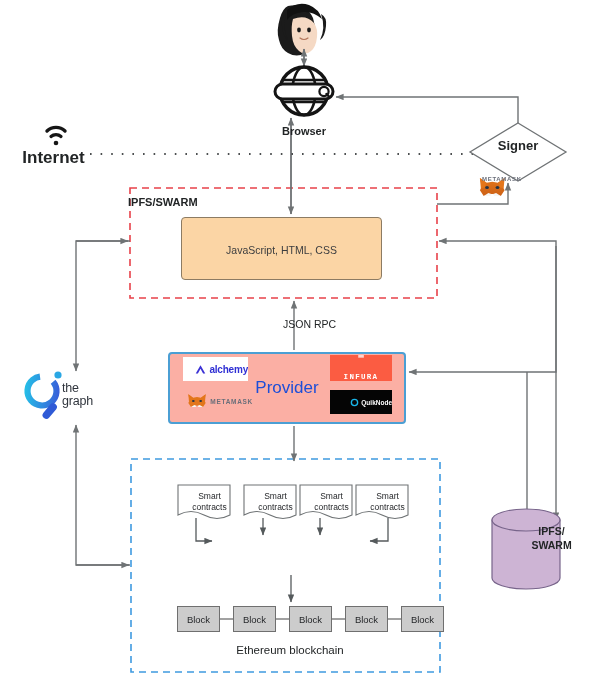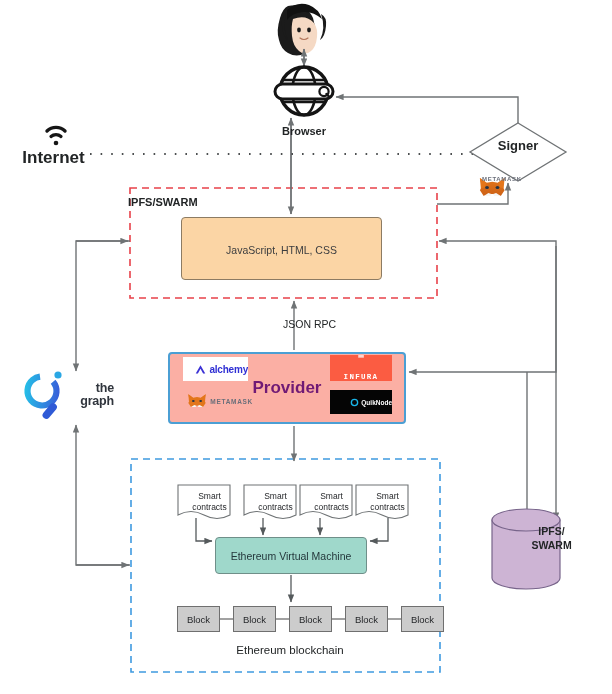--- a/index.html
+++ b/index.html
@@ -14,21 +14,21 @@
        align-items:center;justify-content:center;text-align:center;color:#222526;}
 
   #frontend-box{left:181px;top:217px;width:201px;height:63px;background:#fbd5a5;
        border:1px solid #8c7b63;border-radius:4px;}
   #frontend-title{font-size:19px;color:#26282b;}
   #frontend-sub{font-size:10.5px;color:#3b3d3f;margin-top:3px;}
 
   #provider-box{left:168px;top:352px;width:238px;height:72px;background:#fbafa4;
        border:2px solid #4b9fd4;border-radius:4px;}
   #provider-title{position:absolute;left:0;right:0;top:50%;transform:translateY(-50%);
-       font-size:17px;font-weight:bold;color:#701a75;}
+       font-size:17px;font-weight:normal;color:#1d4ed8;}
 
   #evm-box{left:215px;top:537px;width:152px;height:37px;background:#9fd8cb;
        border:1px solid #6f8f89;border-radius:4px;}
   #evm-label{font-size:10.5px;color:#24383c;}
 
   
   .logo{position:absolute;box-sizing:border-box;display:flex;align-items:center;
         justify-content:flex-end;overflow:hidden;}
   #logo-alchemy{left:183px;top:357px;width:65px;height:24px;background:#ffffff;}
   #logo-metamask{left:183px;top:390px;width:70px;height:22px;background:transparent;}
@@ -59,22 +59,22 @@
   
   #browser-label{left:249px;top:125px;width:110px;font-size:11px;font-weight:bold;}
   #internet-label{left:16px;top:148px;width:75px;font-size:17px;font-weight:bold;}
   #signer-label{left:478px;top:139px;width:80px;font-size:13px;font-weight:bold;}
   #ipfsswarm-dash-label{left:128px;top:196px;width:110px;font-size:11px;font-weight:bold;text-align:left;}
   #jsonrpc-label{left:283px;top:318px;width:90px;font-size:10.5px;text-align:left;}
   #ethblockchain-label{left:205px;top:644px;width:170px;font-size:11.5px;font-weight:normal;}
   #cyl-label{left:494px;top:524px;width:75px;font-size:10.5px;font-weight:bold;line-height:1.35;padding-left:20px;}
   #metamask-signer-txt{left:482px;top:176px;width:60px;font-size:6px;font-weight:bold;
         color:#6b6f7a;letter-spacing:.7px;text-align:left;}
-  #thegraph-txt{left:62px;top:382px;width:52px;font-size:12.5px;font-weight:bold;
-        color:#30353d;text-align:right;line-height:1.05;letter-spacing:-.2px;}
+  #thegraph-txt{left:62px;top:382px;width:52px;font-size:12.5px;font-weight:normal;
+        color:#30353d;text-align:left;line-height:1.05;letter-spacing:-.2px;}
 </style>
 </head>
 <body>
 
 <div id="stage">
 
   <svg id="svgroot" viewBox="0 0 612 694">
     <defs>
       <marker id="arr" markerWidth="9" markerHeight="9" refX="7.6" refY="3.2" orient="auto" markerUnits="userSpaceOnUse">
         <path d="M0,0 L8,3.2 L0,6.4 z" fill="#6f7375"></path>
@@ -231,23 +231,20 @@
     <span class="infura-txt">INFURA</span>
   </div>
 
   <div class="logo" id="logo-quiknode">
     <svg style="width:9px;height:9px;margin-right:2px;" viewBox="0 0 20 20">
       <circle cx="10" cy="10" r="7" fill="none" stroke="#19b5e8" stroke-width="3"></circle>
     </svg>
     <span class="qn-txt">QuikNode</span>
   </div>
 
-  <div class="box" id="evm-box">
-    <div id="evm-label">Ethereum Virtual Machine</div>
-  </div>
 
   <div class="sc" style="left:178px;top:485px;">
     <div class="sc-txt">Smart
 contracts</div>
   </div>
   <div class="sc" style="left:244px;top:485px;">
     <div class="sc-txt">Smart
 contracts</div>
   </div>
   <div class="sc" style="left:300px;top:485px;">

